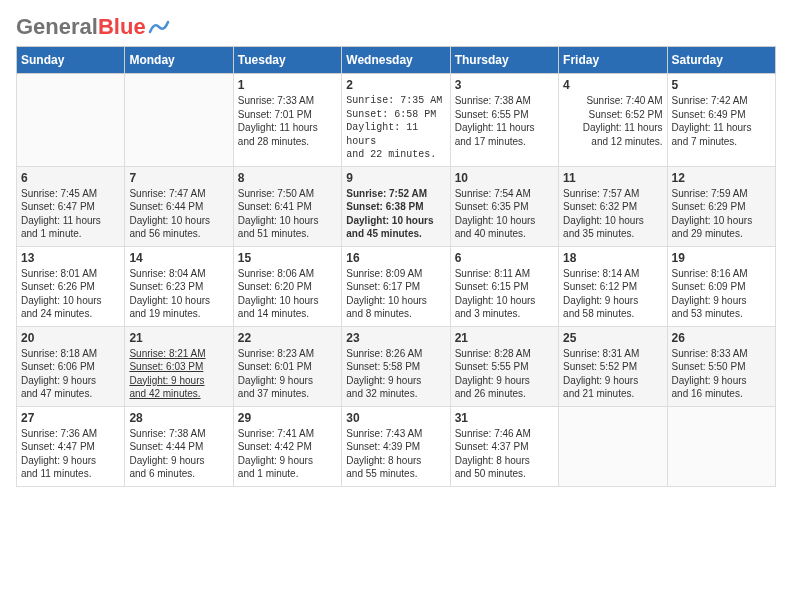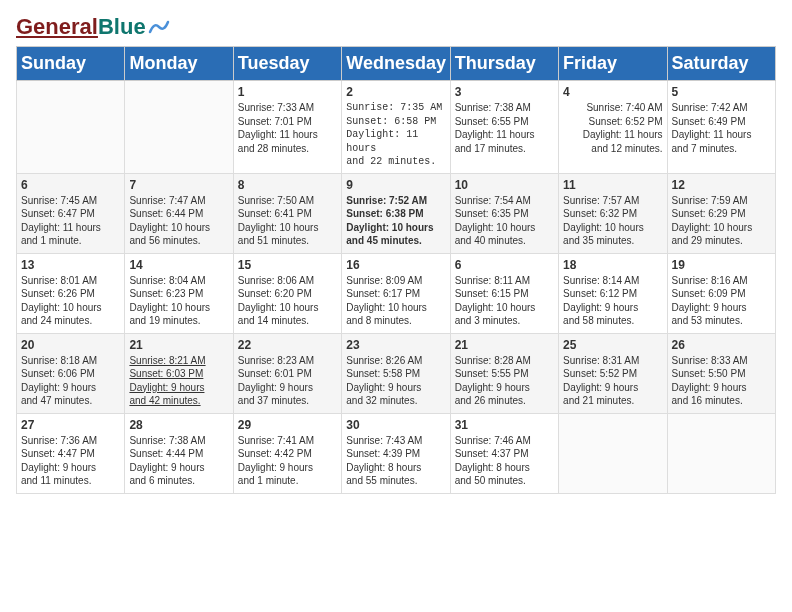--- a/index.html
+++ b/index.html
@@ -34,21 +34,21 @@
       color: #444;
     }
     table {
       width: 100%;
       border-collapse: collapse;
       table-layout: fixed;
     }
     thead tr th {
       background-color: #2a6db5;
       color: #fff;
-      font-size: 18px;
+      font-size: 12px;
       font-weight: bold;
       padding: 6px 4px;
       text-align: left;
       border: 1px solid #ccc;
     }
     tbody tr td {
       vertical-align: top;
       font-size: 10.5px;
       color: #333;
       padding: 4px 4px;
@@ -74,21 +74,21 @@
       background: #fafafa !important;
     }
   </style>
 </head>
 <body>
 
 <div class="header">
   <div class="logo">
     <div style="display:flex;align-items:center;">
       <span style="font-size:22px;font-weight:bold;color:#1a3a5c;line-height:1;">
-        <span style="color:#7f1d1d;text-decoration:underline;">General</span><span style="color:#0f766e;">Blue</span>
+        <span style="color:#737373;">General</span><span style="color:#ef4444;">Blue</span>
       </span>
       <svg width="22" height="18" viewBox="0 0 22 18" style="margin-left:2px;">
         <path d="M2 14 Q6 4, 11 9 Q16 14, 20 4" stroke="#4a90d9" stroke-width="2.5" fill="none" stroke-linecap="round"></path>
       </svg>
     </div>
   </div>
   <div class="title-block">
     <div class="month-title"></div>
     <div class="location-title"></div>
   </div>

